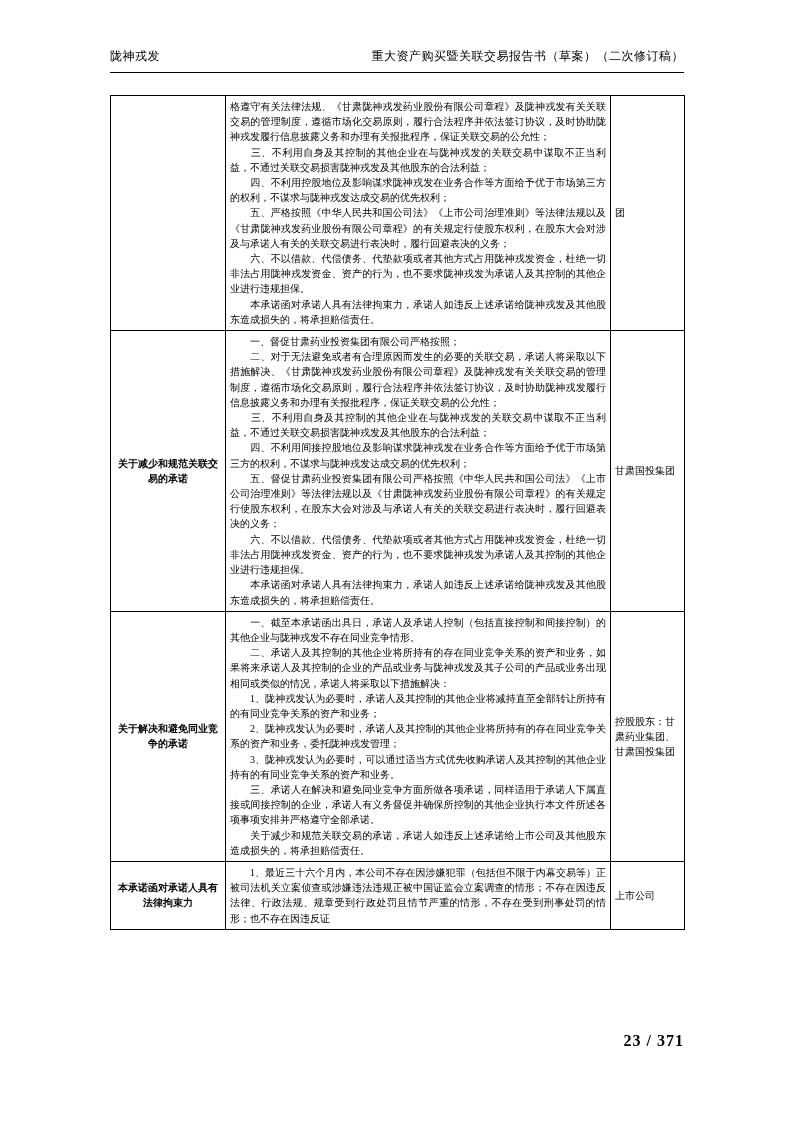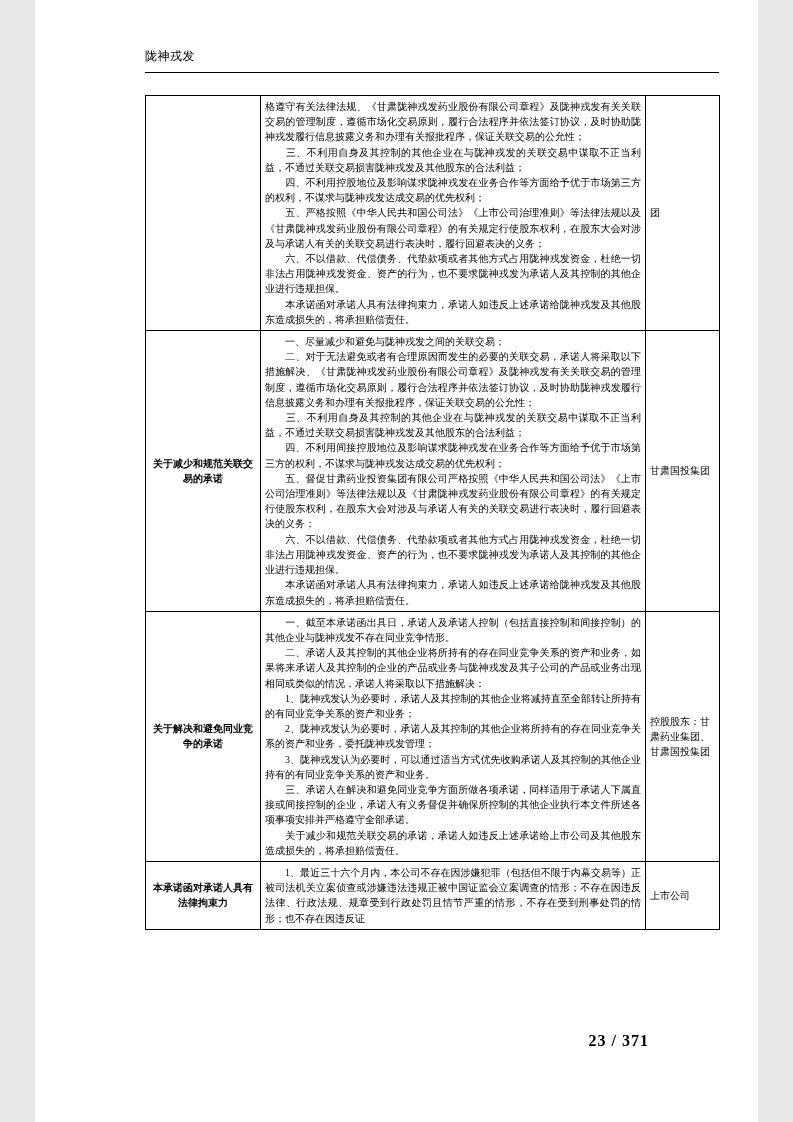--- a/index.html
+++ b/index.html
@@ -1,18 +1,18 @@
 <!DOCTYPE html>
 <html><head>
 <meta charset="utf-8">
 <style>
   html, body { margin: 0; padding: 0; background: #e8e8e8; }
   .page {
     position: relative;
-    width: 723px;
+    width: 793px;
     height: 1122px;
     margin: 0 auto;
     background: #ffffff;
     font-family: "Liberation Serif", "DejaVu Serif", serif;
     color: #000;
     overflow: hidden;
   }
   .header {
     position: absolute;
     left: 110px;
@@ -70,20 +70,21 @@
     letter-spacing: 1px;
   }
 </style>
 </head>
 <body>
 
 <div class="page">
 
   <div class="header">
     <span>陇神戎发</span>
+    <span>重大资产购买暨关联交易报告书（草案）（二次修订稿）</span>
   </div>
 
   <table class="commitments">
     <colgroup>
       <col style="width:115px">
       <col style="width:385px">
       <col style="width:74px">
     </colgroup>
     <tbody>
       <tr>
@@ -94,21 +95,21 @@
             <p class="para">　　四、不利用控股地位及影响谋求陇神戎发在业务合作等方面给予优于市场第三方的权利，不谋求与陇神戎发达成交易的优先权利；</p>
             <p class="para">　　五、严格按照《中华人民共和国公司法》《上市公司治理准则》等法律法规以及《甘肃陇神戎发药业股份有限公司章程》的有关规定行使股东权利，在股东大会对涉及与承诺人有关的关联交易进行表决时，履行回避表决的义务；</p>
             <p class="para">　　六、不以借款、代偿债务、代垫款项或者其他方式占用陇神戎发资金，杜绝一切非法占用陇神戎发资金、资产的行为，也不要求陇神戎发为承诺人及其控制的其他企业进行违规担保。</p>
             <p class="para">　　本承诺函对承诺人具有法律拘束力，承诺人如违反上述承诺给陇神戎发及其他股东造成损失的，将承担赔偿责任。</p>
           </td>
         <td class="party-cell party-top">团</td>
       </tr>
       <tr>
         <td class="label-cell">关于减少和规范关联交易的承诺</td>
         <td class="content-cell">
-            <p class="para">　　一、尽量减少和避免与陇神戎发之间的关联交易；</p>
+            <p class="para">　　一、督促甘肃药业投资集团有限公司严格按照；</p>
             <p class="para">　　二、对于无法避免或者有合理原因而发生的必要的关联交易，承诺人将采取以下措施解决、《甘肃陇神戎发药业股份有限公司章程》及陇神戎发有关关联交易的管理制度，遵循市场化交易原则，履行合法程序并依法签订协议，及时协助陇神戎发履行信息披露义务和办理有关报批程序，保证关联交易的公允性；</p>
             <p class="para">　　三、不利用自身及其控制的其他企业在与陇神戎发的关联交易中谋取不正当利益，不通过关联交易损害陇神戎发及其他股东的合法利益；</p>
             <p class="para">　　四、不利用间接控股地位及影响谋求陇神戎发在业务合作等方面给予优于市场第三方的权利，不谋求与陇神戎发达成交易的优先权利；</p>
             <p class="para">　　五、督促甘肃药业投资集团有限公司严格按照《中华人民共和国公司法》《上市公司治理准则》等法律法规以及《甘肃陇神戎发药业股份有限公司章程》的有关规定行使股东权利，在股东大会对涉及与承诺人有关的关联交易进行表决时，履行回避表决的义务；</p>
             <p class="para">　　六、不以借款、代偿债务、代垫款项或者其他方式占用陇神戎发资金，杜绝一切非法占用陇神戎发资金、资产的行为，也不要求陇神戎发为承诺人及其控制的其他企业进行违规担保。</p>
             <p class="para">　　本承诺函对承诺人具有法律拘束力，承诺人如违反上述承诺给陇神戎发及其他股东造成损失的，将承担赔偿责任。</p>
           </td>
         <td class="party-cell">甘肃国投集团</td>
       </tr>
       <tr>

